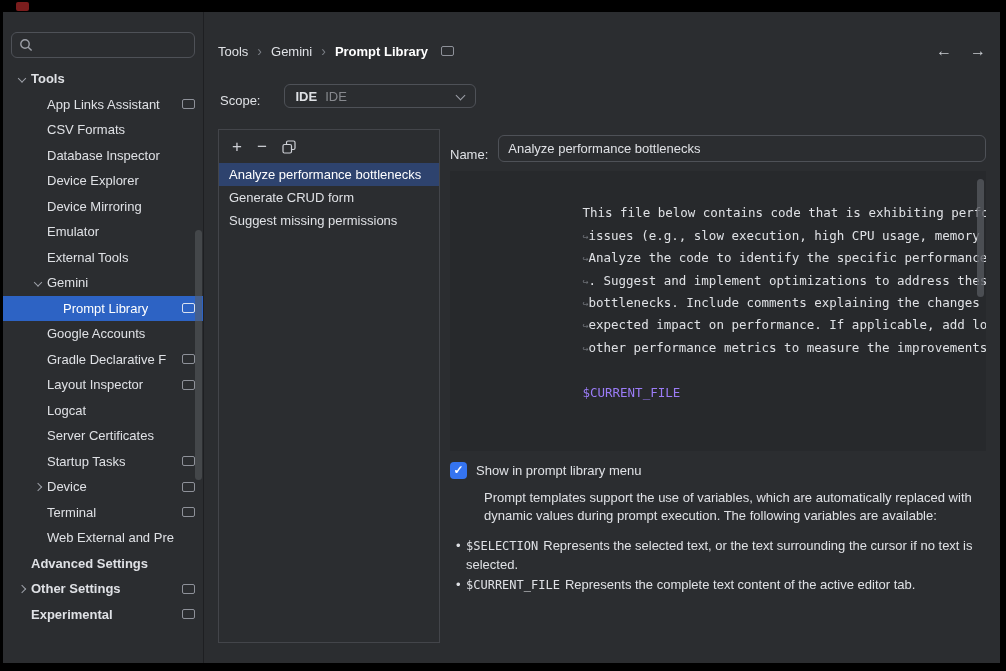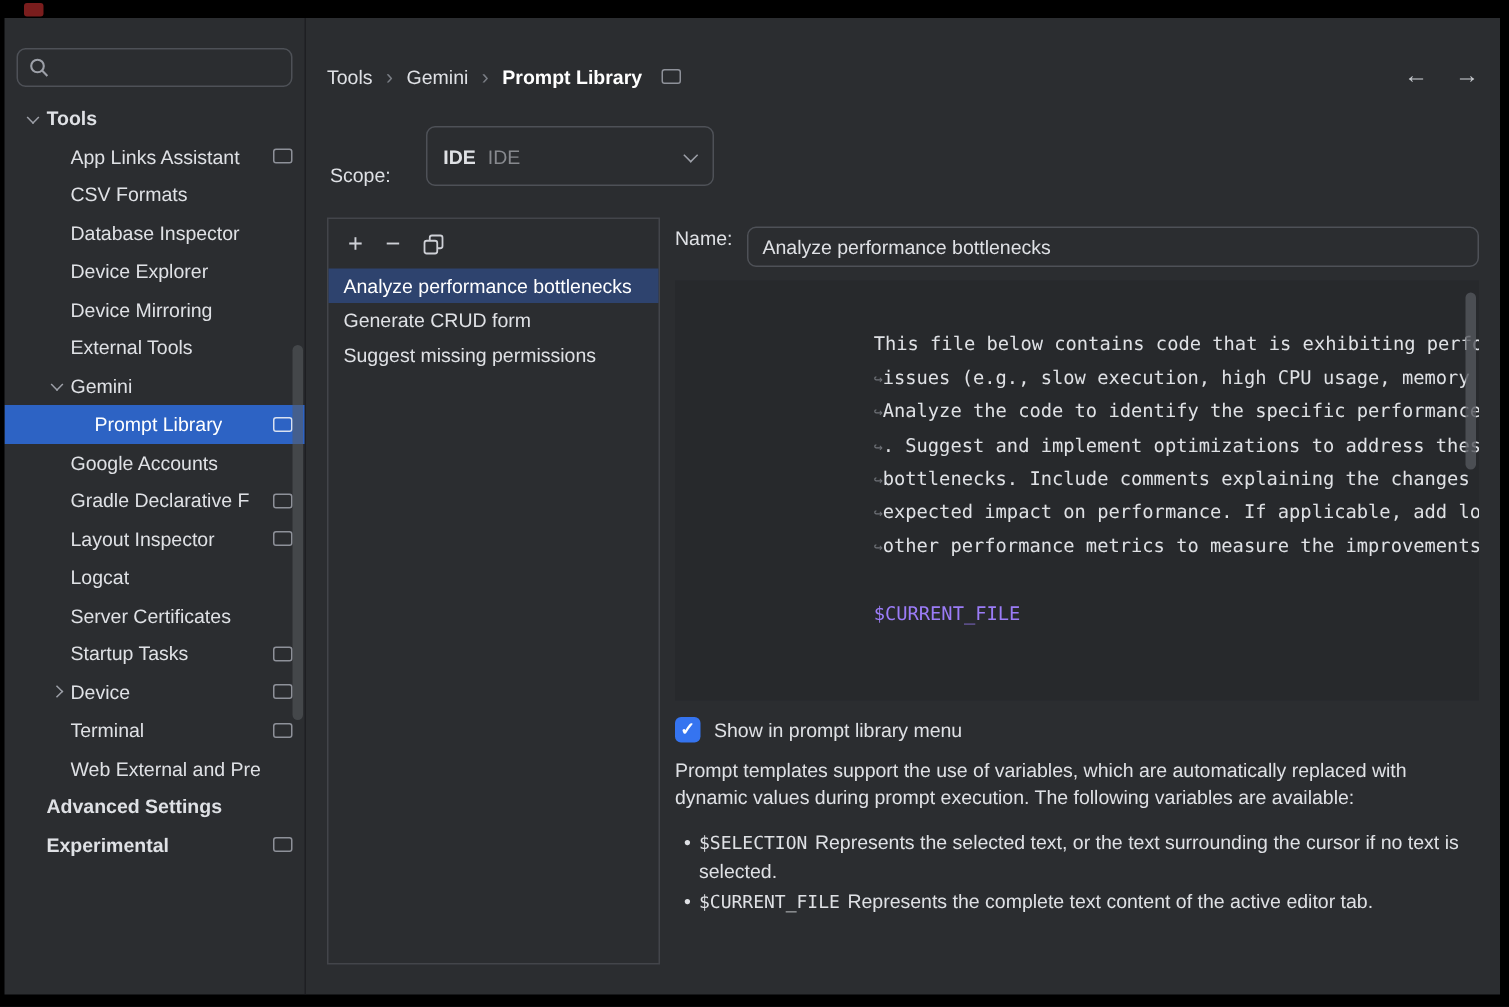--- a/index.html
+++ b/index.html
@@ -46,58 +46,58 @@
   .topbar { margin-top:28px; height:22px; display:flex; align-items:center; }
   .breadcrumb { display:flex; align-items:center; gap:9px; font-size:13px; color:#DFE1E5; }
   .crumb-sep { color:#7A7E85; font-size:14px; }
   .crumb-last { font-weight:bold; color:#FFFFFF; }
   .bc-icon { width:13px; height:10px; border:1px solid #8E9199; border-radius:2px; margin-left:4px; }
   .nav-arrows { margin-left:auto; display:flex; gap:18px; color:#C8CBD0; font-size:16px; }
   .nav-arrows span { cursor:pointer; }
 
   .scope-row { display:flex; align-items:flex-end; margin-top:22px; gap:24px; font-size:13px;
                color:#DFE1E5; padding-left:2px; }
-  .scope-select { width:192px; height:40px; border:1px solid #4E5157; border-radius:6px;
+  .scope-select { width:192px; height:24px; border:1px solid #4E5157; border-radius:6px;
                   display:flex; align-items:center; padding:0 10px; gap:8px; background:#2B2D30; cursor:pointer; }
   .scope-value { font-weight:bold; }
   .scope-hint { color:#87898E; }
   .scope-chev { margin-left:auto; width:9px; height:9px; position:relative; }
   .scope-chev::before { content:""; position:absolute; left:1px; top:0; width:6px; height:6px;
       border-right:1.5px solid #9DA0A8; border-bottom:1.5px solid #9DA0A8; transform:rotate(45deg); }
 
   .content { display:flex; gap:10px; margin-top:21px; flex:1; min-height:0; padding-bottom:20px; }
 
   .prompt-panel { width:222px; border:1px solid #43454A; flex-shrink:0; display:flex; flex-direction:column; }
   .panel-toolbar { height:33px; display:flex; align-items:center; gap:15px; padding:0 13px; color:#CED0D6; }
   .tb-btn { font-size:17px; line-height:1; cursor:pointer; }
   .tb-copy { cursor:pointer; display:flex; align-items:center; }
   .prompt-item { height:23px; line-height:23px; padding-left:10px; font-size:13px; color:#DFE1E5;
                  white-space:nowrap; overflow:hidden; cursor:default; }
   .prompt-list .selected { background:#2E436E; color:#FFFFFF; }
 
   .detail { flex:1; display:flex; flex-direction:column; min-width:0; }
-  .name-row { margin-top:6px; display:flex; align-items:flex-start; gap:10px; font-size:13px; color:#DFE1E5; }
+  .name-row { margin-top:6px; display:flex; align-items:flex-end; gap:10px; font-size:13px; color:#DFE1E5; }
   .name-input { flex:1; height:27px; border:1px solid #4E5157; border-radius:6px; background:transparent;
                 color:#DFE1E5; padding:0 9px; font:13px "Liberation Sans", sans-serif; outline:none; }
 
   .editor { margin-top:9px; height:280px; background:#27292C; position:relative; padding:9px 12px;
             font:12.5px "DejaVu Sans Mono","DejaVu Sans",monospace; color:#DFE1E5; overflow:hidden; }
   .ed-line { height:22.4px; line-height:22.4px; white-space:pre; }
   .ed-line.variable { color:#9B7CF7; }
   .wrapm { color:#6E7177; font-size:10px; }
   .ed-scrollbar { position:absolute; right:2px; top:8px; width:7px; height:118px;
                   background:#55585E; border-radius:4px; opacity:.8; }
 
   .checkbox-row { display:flex; align-items:center; gap:9px; margin-top:10px; height:18px;
                   font-size:13px; color:#DFE1E5; }
   .checkbox { width:17px; height:17px; background:#3574F0; border-radius:4px; color:#fff;
               font-size:12px; font-weight:bold; display:flex; align-items:center; justify-content:center;
               cursor:pointer; }
 
-  .desc { margin-top:10px; font-size:13px; color:#DFE1E5; line-height:17.5px; max-width:540px; }
+  .desc { margin-top:10px; font-size:13px; color:#DFE1E5; line-height:17.5px; max-width:540px;margin-left:34px; }
   .bullets { margin-top:13px; max-width:545px; }
   .bullet { display:flex; font-size:13px; color:#DFE1E5; line-height:17.5px; margin-bottom:3px; }
   .bullet .dot { width:16px; padding-left:6px; flex-shrink:0; }
   .bullet .dot::before { content:"•"; }
   .bvar { font-family:"DejaVu Sans Mono","DejaVu Sans",monospace; font-size:12px; margin-right:5px; }
 </style>
 </head>
 <body>
 
 <div class="frame">
@@ -148,20 +148,25 @@
 
           </div>
 
           <div class="tree-row lvl1">
             <span class="chev"></span>
             <span class="lbl">Device Mirroring</span>
 
           </div>
 
 
+          <div class="tree-row lvl1">
+            <span class="chev"></span>
+            <span class="lbl">Emulator</span>
+
+          </div>
 
           <div class="tree-row lvl1">
             <span class="chev"></span>
             <span class="lbl">External Tools</span>
 
           </div>
 
           <div class="tree-row lvl1 chev-down">
             <span class="chev"></span>
             <span class="lbl">Gemini</span>
@@ -227,20 +232,25 @@
             <span class="lbl">Web External and Pre</span>
 
           </div>
 
           <div class="tree-row lvl0 bold">
             <span class="chev"></span>
             <span class="lbl">Advanced Settings</span>
 
           </div>
 
+          <div class="tree-row lvl0 bold chev-right has-icon">
+            <span class="chev"></span>
+            <span class="lbl">Other Settings</span>
+            <span class="gutter-icon"></span>
+          </div>
 
           <div class="tree-row lvl0 bold has-icon">
             <span class="chev"></span>
             <span class="lbl">Experimental</span>
             <span class="gutter-icon"></span>
           </div>
 
       </div>
 
       <div class="sidebar-scrollbar"></div>

